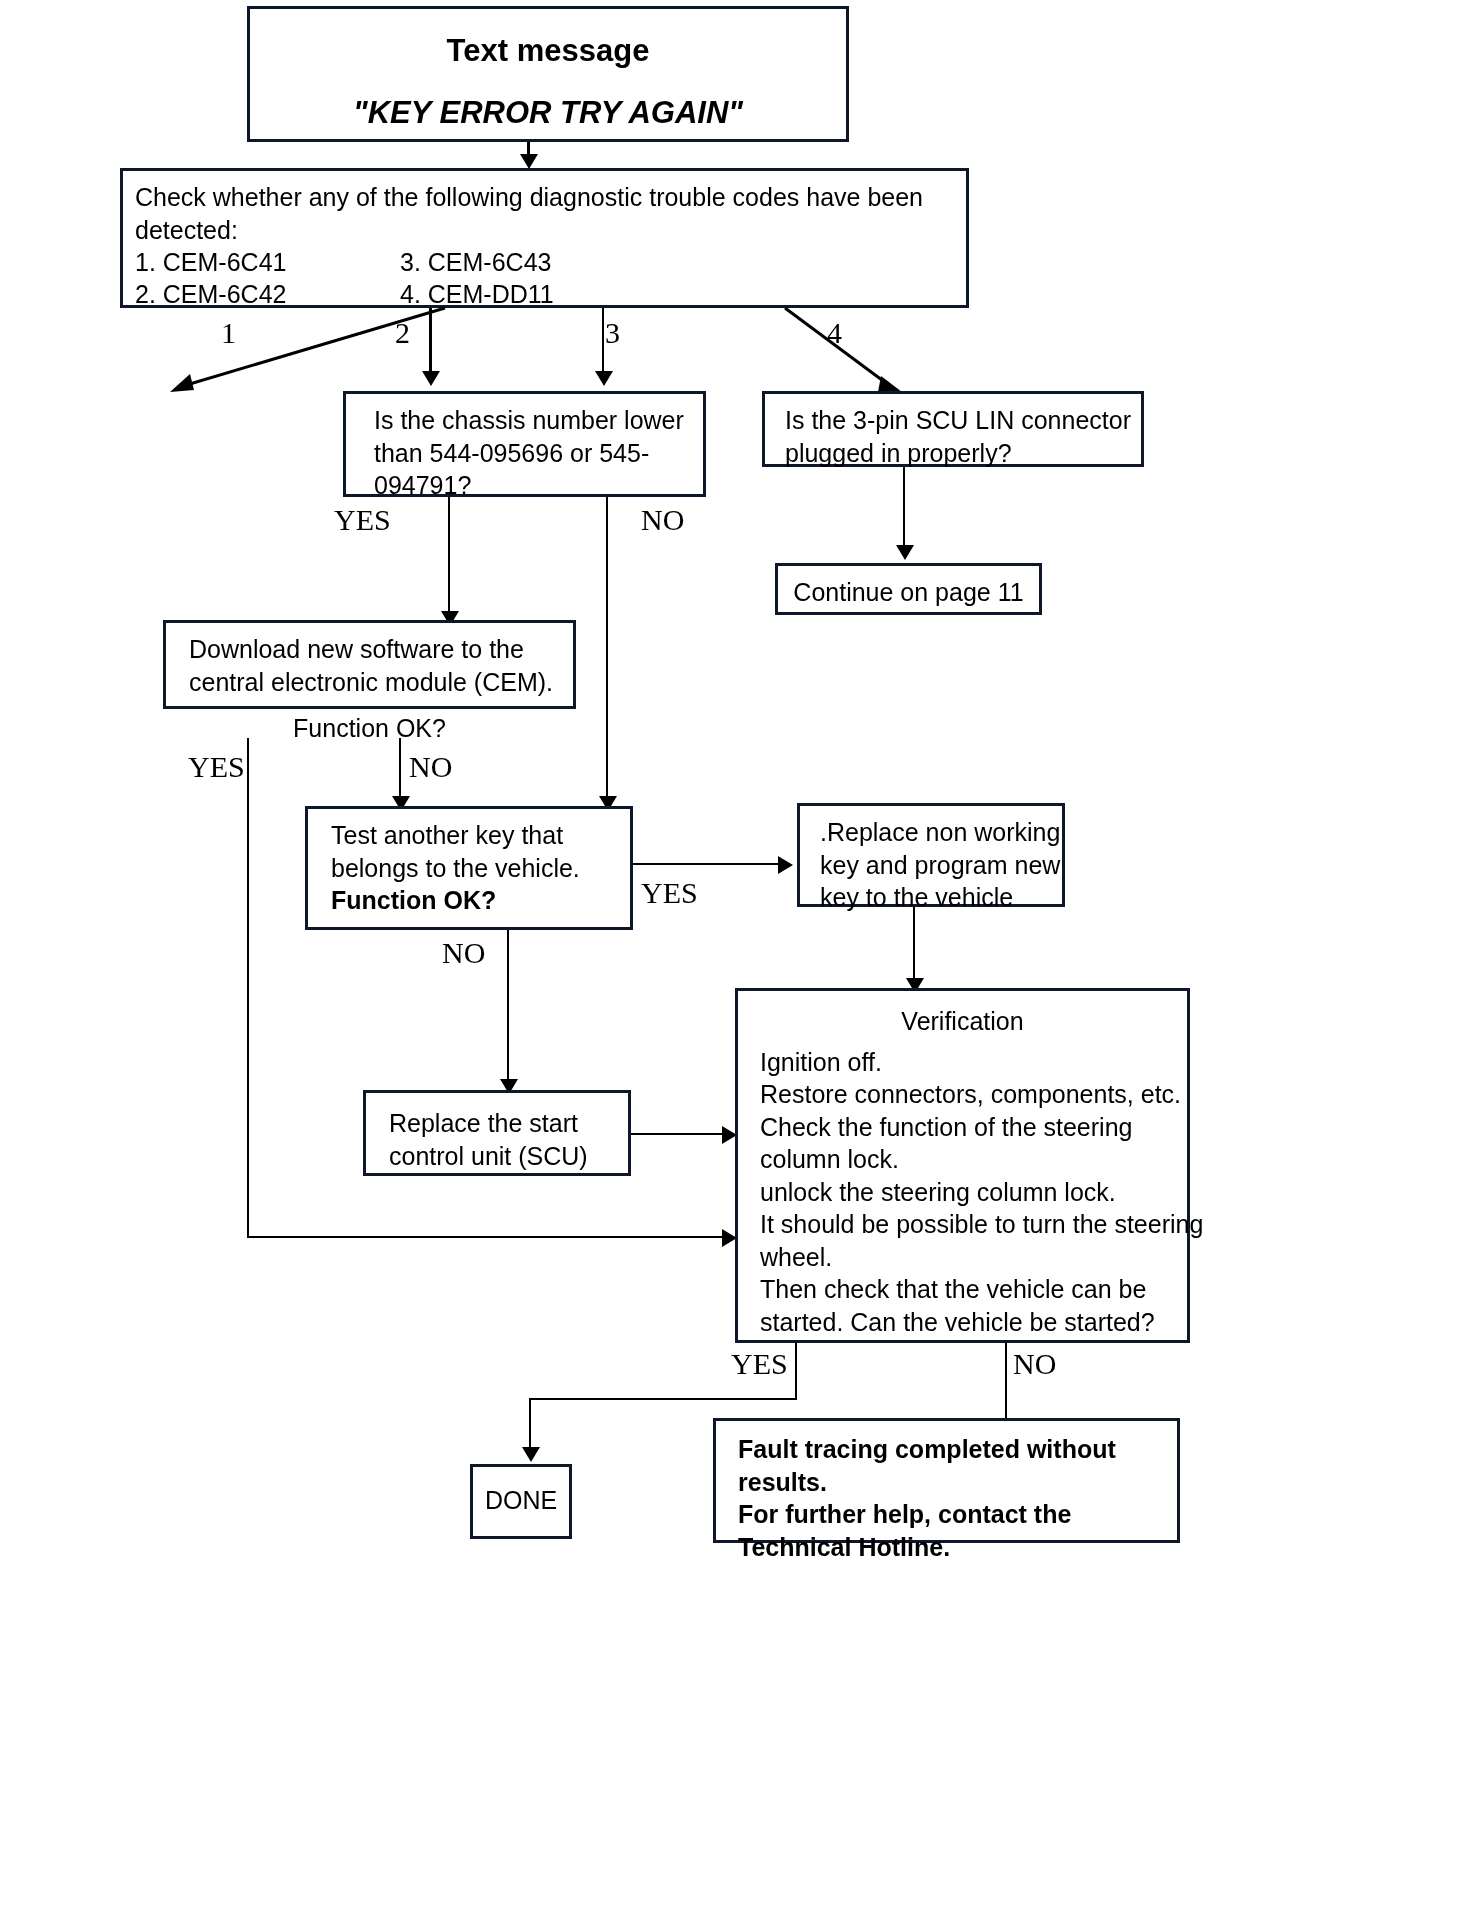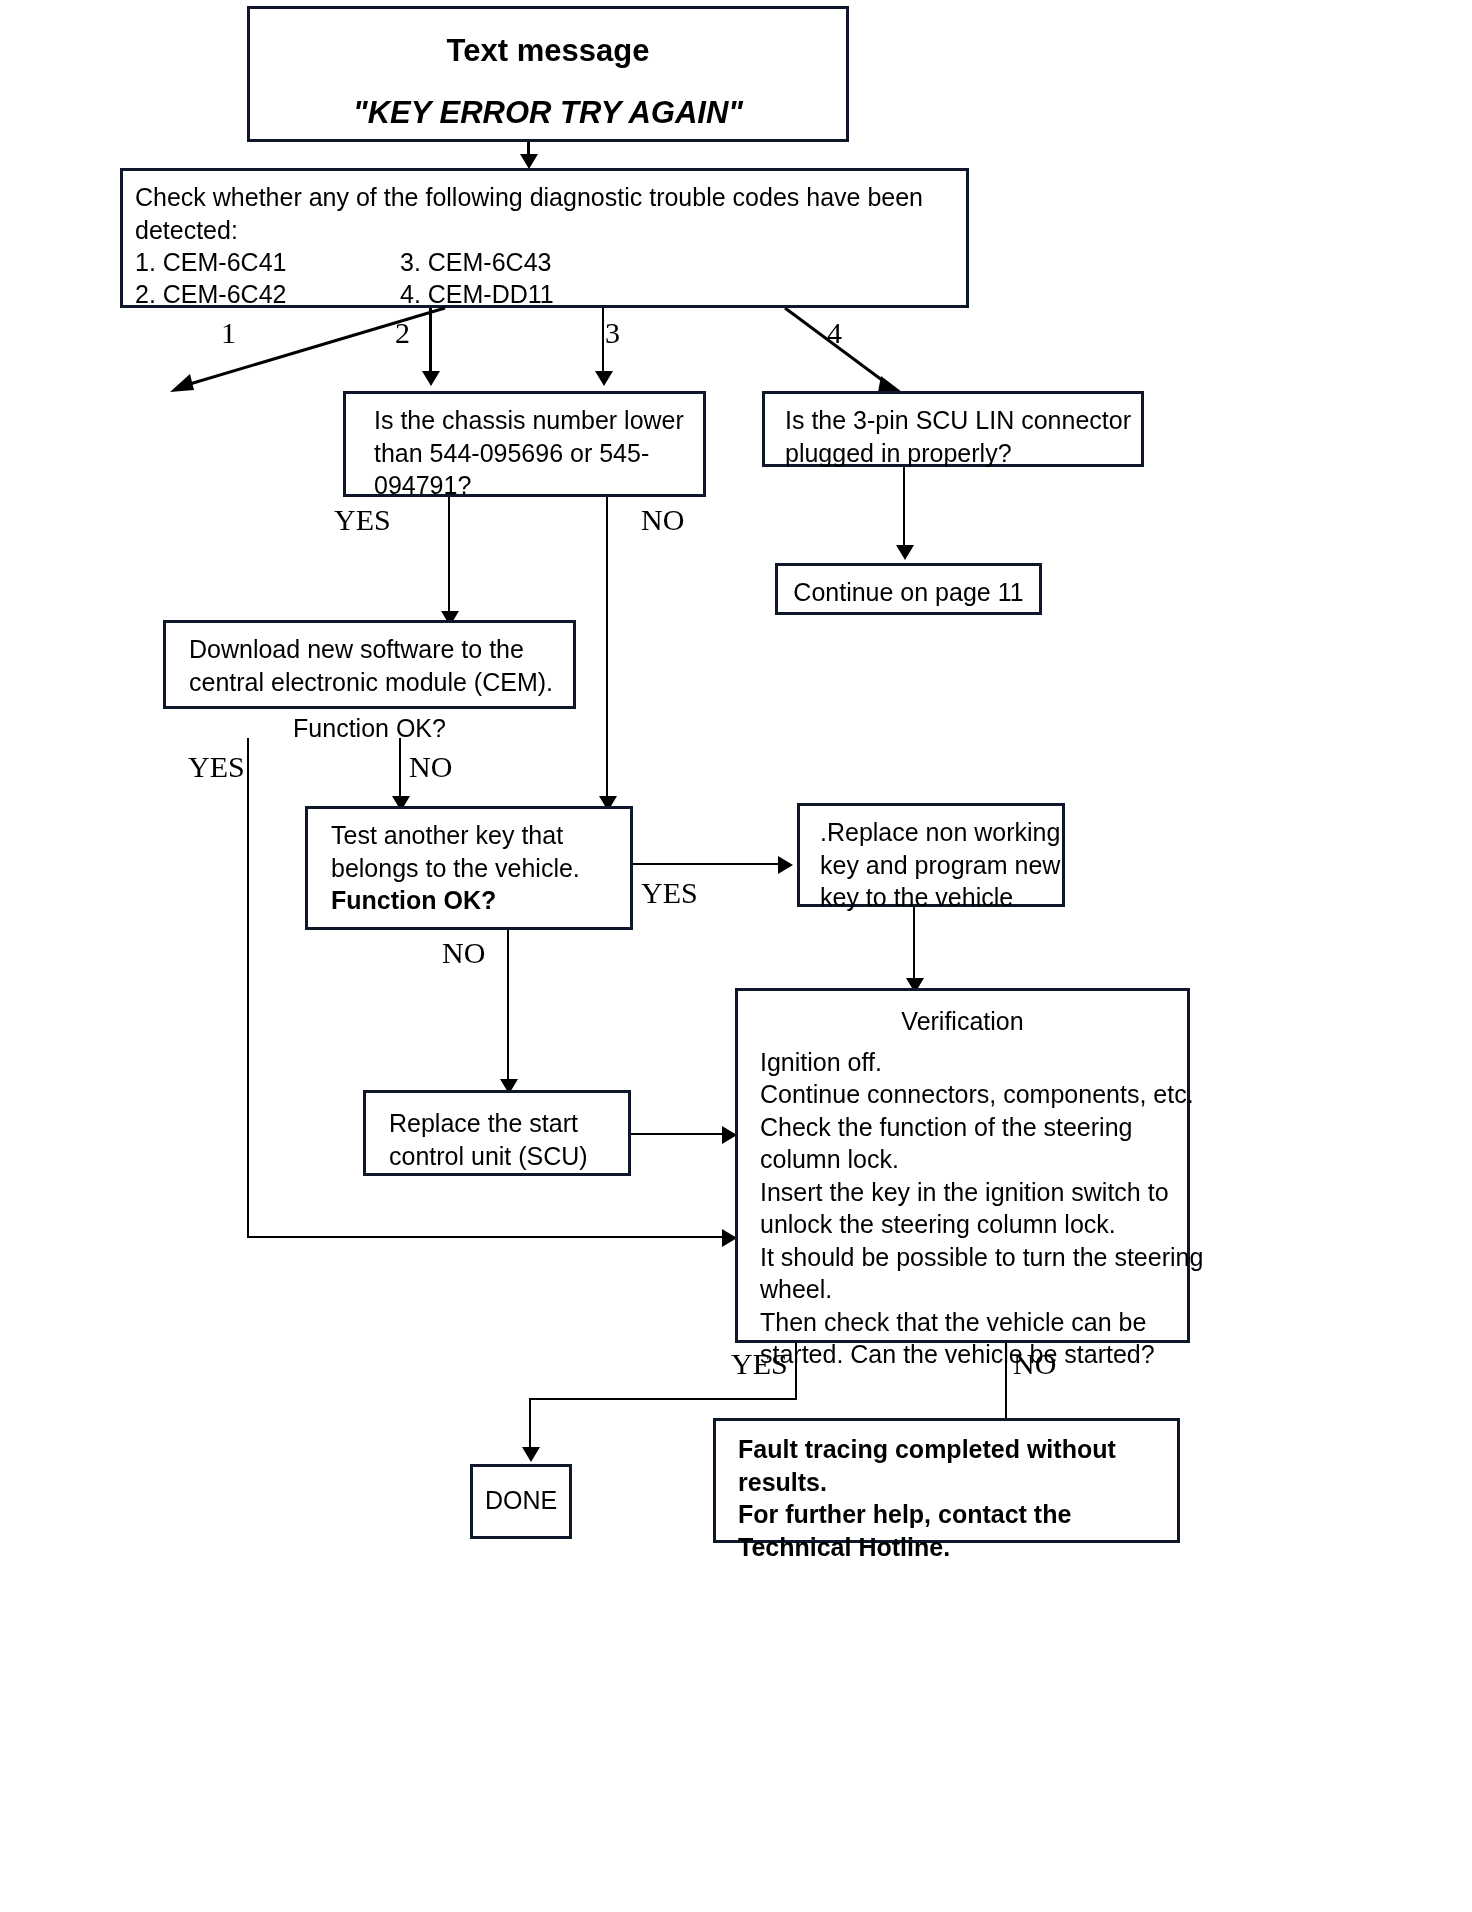--- a/index.html
+++ b/index.html
@@ -182,24 +182,23 @@
     <div class="line" style="padding-left:11px;">Replace the start</div>
     <div class="line" style="padding-left:11px;">control unit (SCU)</div>
   </div>
 
   <div class="hline thin" style="left:631px; top:1133px; width:101px;"></div>
   <div class="arrowright" style="left:722px; top:1126px;"></div>
 
   <div class="box" style="left:735px; top:988px; width:455px; height:355px; padding-top:14px;">
     <div class="line ctr" style="margin-bottom:8px;">Verification</div>
     <div class="line" style="padding-left:10px;">Ignition off.</div>
-    <div class="line" style="padding-left:10px;">Continue connectors, components, etc.</div>
+    <div class="line" style="padding-left:10px;">Restore connectors, components, etc.</div>
     <div class="line" style="padding-left:10px;">Check the function of the steering</div>
     <div class="line" style="padding-left:10px;">column lock.</div>
-    <div class="line" style="padding-left:10px;">Insert the key in the ignition switch to</div>
     <div class="line" style="padding-left:10px;">unlock the steering column lock.</div>
     <div class="line" style="padding-left:10px;">It should be possible to turn the steering</div>
     <div class="line" style="padding-left:10px;">wheel.</div>
     <div class="line" style="padding-left:10px;">Then check that the vehicle can be</div>
     <div class="line" style="padding-left:10px;">started. Can the vehicle be started?</div>
   </div>
 
   <div class="vline thin" style="left:795px; top:1343px; height:57px;"></div>
   <div class="hline thin" style="left:529px; top:1398px; width:268px;"></div>
   <div class="vline thin" style="left:529px; top:1398px; height:60px;"></div>

